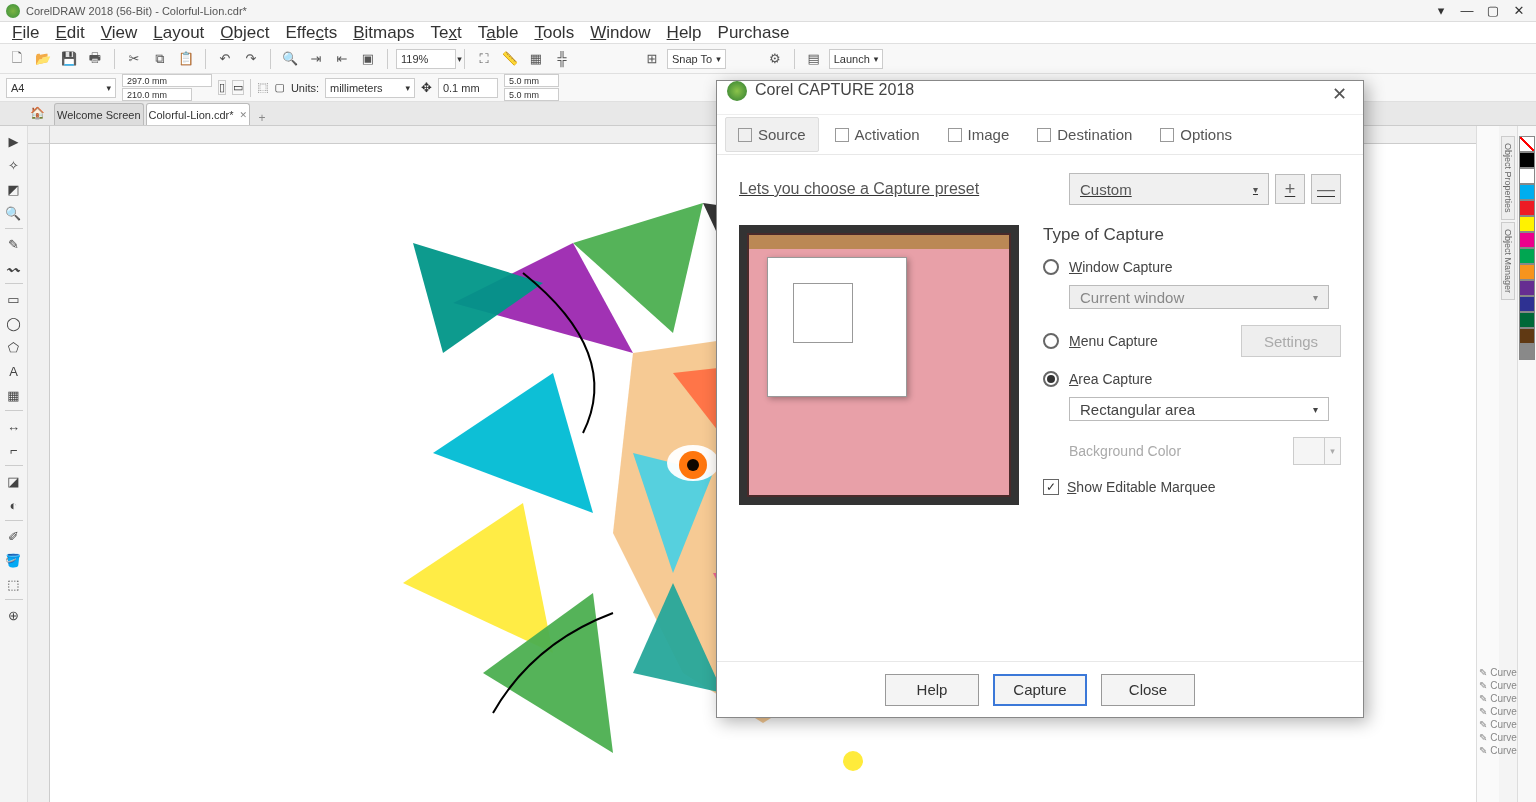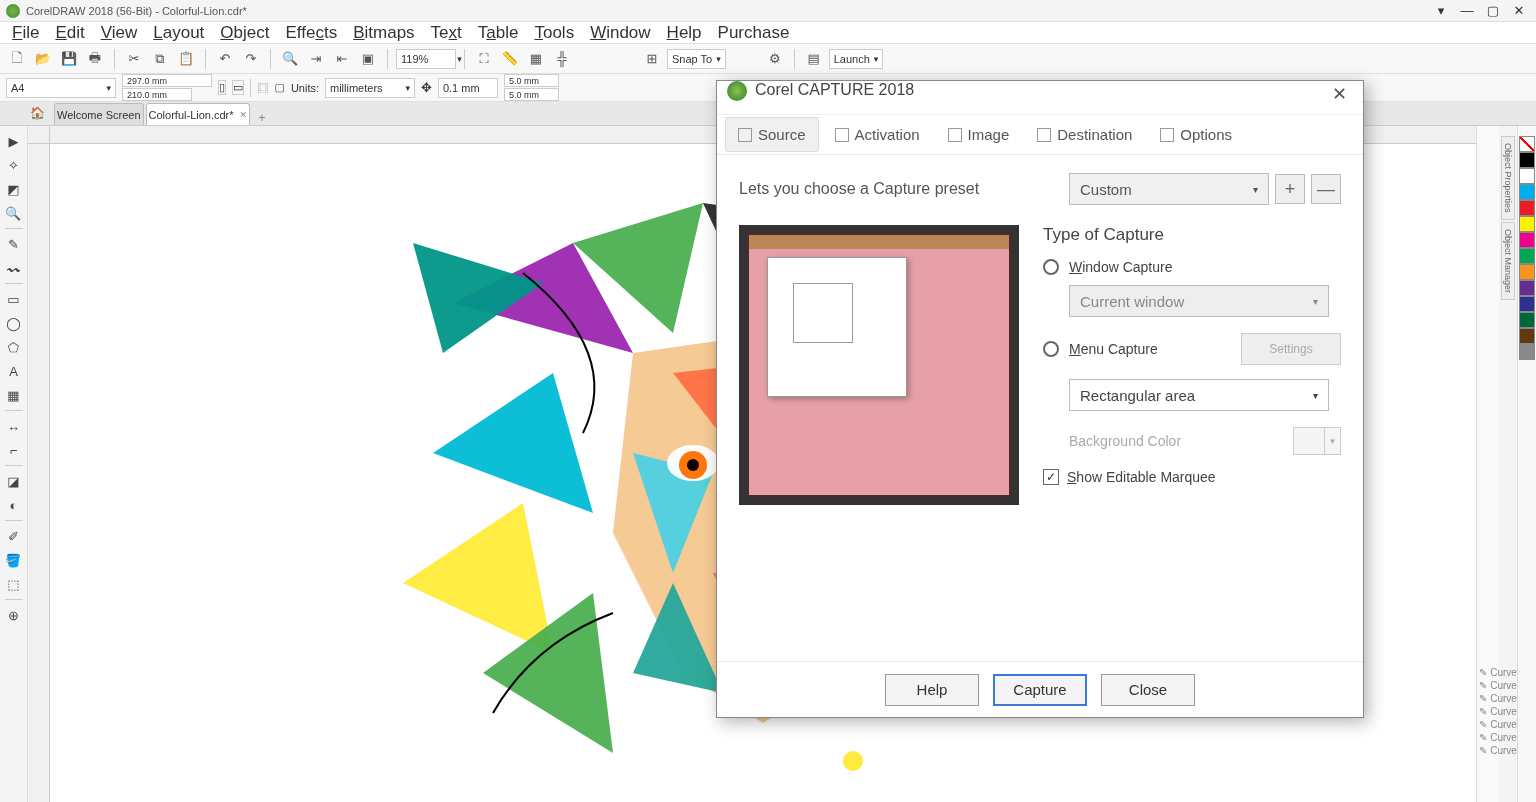--- a/index.html
+++ b/index.html
@@ -62,44 +62,44 @@
 .dialog-title .dicon { width: 20px; height: 20px; border-radius: 50%; background: radial-gradient(circle,#8bc34a,#2e7d32); margin-right: 8px; }
 .dialog-title .dtitle { font-size: 16px; color: #444; }
 .dialog-title .dclose { margin-left: auto; font-size: 18px; color: #555; cursor: pointer; padding: 2px 6px; }
 
 .dialog-tabs { height: 40px; display: flex; align-items: center; padding: 0 8px; gap: 4px; border-bottom: 1px solid #e8e8e8; }
 .dtab { padding: 8px 12px; font-size: 15px; color: #555; display: flex; align-items: center; gap: 6px; cursor: pointer; }
 .dtab.active { background: #f0f0f0; border:1px solid #ddd; border-radius:2px;}
 .dtab .ticon { width: 14px; height: 14px; border: 1px solid #999; display:inline-block;}
 
 .dialog-body { flex: 1; padding: 18px 22px; display: flex; flex-direction: column; }
-.preset-row { display: flex; align-items: center; margin-bottom: 20px; }
+.preset-row { display: flex; align-items: center; margin-bottom: 20px; text-decoration: underline; }
 .preset-row .plabel { font-size: 16px; color: #555; flex: 1; }
 .preset-row .pselect { width: 200px; height: 32px; border: 1px solid #bbb; background: #f0f0f0; display: flex; align-items: center; padding: 0 10px; font-size: 15px; color: #555; cursor: pointer; }
 .preset-row .pselect .chev { margin-left: auto; font-size: 10px; }
 .preset-row .pbtn { width: 30px; height: 30px; border: 1px solid #bbb; background: #eee; margin-left: 6px; display: flex; align-items: center; justify-content: center; font-size: 18px; color: #666; cursor: pointer; }
 
 .body-row { display: flex; gap: 24px; }
 .preview { width: 280px; height: 280px; background: #333; padding: 8px; }
 .preview-inner { width: 100%; height: 100%; background: linear-gradient(#e8a0a8,#e8a0a8); position: relative; border:2px solid #4a2a2a;}
 .preview-inner .win { position:absolute; left:18px; top:22px; width:140px; height:140px; background:#fff; border:1px solid #999; box-shadow:2px 2px 6px rgba(0,0,0,.3);}
 .preview-inner .win2 { position:absolute; left:44px; top:48px; width:60px; height:60px; background:#fff; border:1px solid #999;}
 .preview-inner .bar { position:absolute; top:0;left:0;right:0;height:14px;background:#b85;}
 
 .capture-opts { flex: 1; }
 .capture-opts h3 { font-size: 17px; color: #444; font-weight: normal; margin-bottom: 14px; }
 .opt-row { display: flex; align-items: center; margin-bottom: 10px; gap: 10px; }
 .radio { width: 16px; height: 16px; border: 2px solid #666; border-radius: 50%; display: inline-flex; align-items: center; justify-content: center; cursor: pointer; flex-shrink: 0; }
 .radio.checked::after { content: ""; width: 8px; height: 8px; background: #333; border-radius: 50%; }
 .opt-label { font-size: 14px; color: #444; }
 .opt-label u { text-decoration: underline; }
-.sub-select { width: 260px; height: 32px; border: 1px solid #bbb; background: #eee; display: flex; align-items: center; padding: 2px 10px; font-size: 15px; color: #888; margin-left: 26px; margin-bottom: 16px; cursor: pointer; }
+.sub-select { width: 260px; height: 24px; border: 1px solid #bbb; background: #eee; display: flex; align-items: center; padding: 2px 10px; font-size: 15px; color: #888; margin-left: 26px; margin-bottom: 16px; cursor: pointer; }
 .sub-select.enabled { color: #444; background: #fff; }
 .sub-select .chev { margin-left: auto; font-size: 10px; }
-.settings-btn { width: 100px; height: 32px; border: 1px solid #ccc; background: #eee; color: #aaa; display: flex; align-items: center; justify-content: center; font-size: 12px; cursor: pointer; }
+.settings-btn { width: 100px; height: 32px; border: 1px solid #ccc; background: #eee; color: #aaa; display: flex; align-items: center; justify-content: center; font-size: 15px; cursor: pointer; }
 .inline-sub { display:flex; align-items:center; gap:10px; margin-left:0; margin-bottom:14px;}
 .chk-row { display: flex; align-items: center; gap: 8px; margin-top: 4px; }
 .chk { width: 16px; height: 16px; border: 1px solid #666; display: flex; align-items: center; justify-content: center; font-size: 12px; cursor: pointer; }
 .color-pick { width:48px; height:28px; border:1px solid #ccc; background:#f5f5f5; display:flex;}
 .color-pick .sw{flex:1;} .color-pick .dd2{width:16px;border-left:1px solid #ccc;display:flex;align-items:center;justify-content:center;font-size:9px;color:#aaa;}
 
 .dialog-footer { height: 56px; border-top: 1px solid #e8e8e8; display: flex; align-items: center; justify-content: center; gap: 14px; }
 .fbtn { min-width: 94px; height: 32px; border: 1px solid #999; background: #f4f4f4; display: flex; align-items: center; justify-content: center; font-size: 15px; color: #333; cursor: pointer; }
 .fbtn.primary { border: 2px solid #3b78d8; }
 
@@ -404,20 +404,24 @@
             <span class="chev">▾</span>
           </div>
 
         <div class="inline-sub">
           <span class="radio"></span>
           <span class="opt-label"><u>M</u>enu Capture</span>
           <div style="flex:1"></div>
           <div class="settings-btn">Settings</div>
         </div>
 
+        <div class="opt-row">
+          <span class="radio checked"></span>
+          <span class="opt-label"><u>A</u>rea Capture</span>
+        </div>
         <div class="sub-select enabled">
             <span>Rectangular area</span>
             <span class="chev">▾</span>
           </div>
 
         <div class="opt-row" style="margin-bottom:14px;">
           <span class="opt-label" style="color:#aaa;margin-left:26px;">Background Color</span>
           <div style="flex:1"></div>
           <div class="color-pick">
               <div class="sw"></div>

